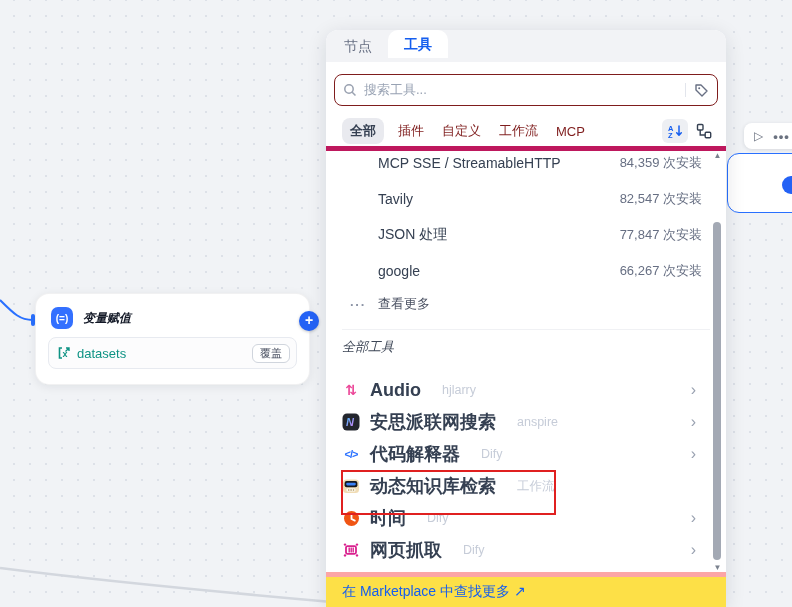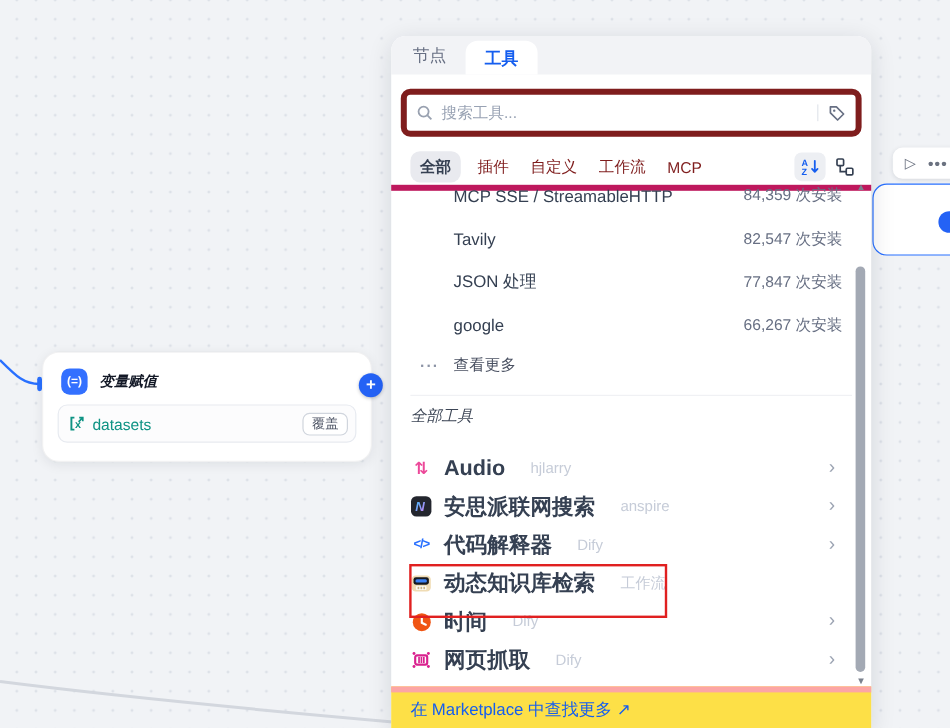--- a/index.html
+++ b/index.html
@@ -35,25 +35,25 @@
   .node-toolbar .more{font-size:13px;letter-spacing:1px;font-weight:bold;}
   .sel-node{position:absolute;left:727px;top:153px;width:90px;height:58px;z-index:2;
     background:#fff;border:1.5px solid #2970ff;border-radius:12px;}
   .sel-handle{position:absolute;left:782px;top:176px;width:18px;height:18px;border-radius:50%;
     background:#2462f5;z-index:3;}
   
   .panel{position:absolute;left:326px;top:30px;width:400px;height:577px;z-index:5;
     background:#fff;border-radius:12px 12px 0 0;
     box-shadow:0 4px 20px rgba(16,24,40,.12);}
   .tabs{height:32px;background:#f2f3f6;border-radius:12px 12px 0 0;
-    display:flex;align-items:flex-end;padding-left:16px;}
+    display:flex;align-items:flex-start;padding-left:16px;}
   .tab{font-size:14px;color:#676f83;line-height:32px;padding:0 2px;cursor:pointer;}
   .tab.active{background:#fff;color:#155eef;font-weight:bold;height:28px;line-height:28px;
     padding:0 16px;margin-left:14px;border-radius:10px 10px 0 0;}
-  .search-box{margin:12px 8px 0 8px;height:30px;border:5px solid #7f1d1d;border-radius:8px;
+  .search-box{margin:12px 8px 0 8px;height:30px;border:1px solid #7f1d1d;border-radius:8px;
     display:flex;align-items:center;padding:0 8px;background:#fff;}
   .search-ph{margin-left:7px;font-size:13px;color:#98a2b3;flex:1;}
   .search-div{width:1px;height:14px;background:#e2e5ec;margin:0 8px;}
   .filter-row{margin-top:10px;height:30px;display:flex;align-items:center;
     padding:0 8px 0 16px;border-bottom:5px solid #be185d;}
   .chip{font-size:13px;color:#7f1d1d;margin-right:18px;cursor:pointer;white-space:nowrap;}
   .chip.sel{background:#e9eaef;color:#354052;font-weight:bold;border-radius:8px;
     padding:4px 8px;margin-right:14px;}
   .sort-btn{margin-left:auto;width:26px;height:24px;background:#edeff3;border-radius:6px;
     display:flex;align-items:center;justify-content:center;cursor:pointer;}

